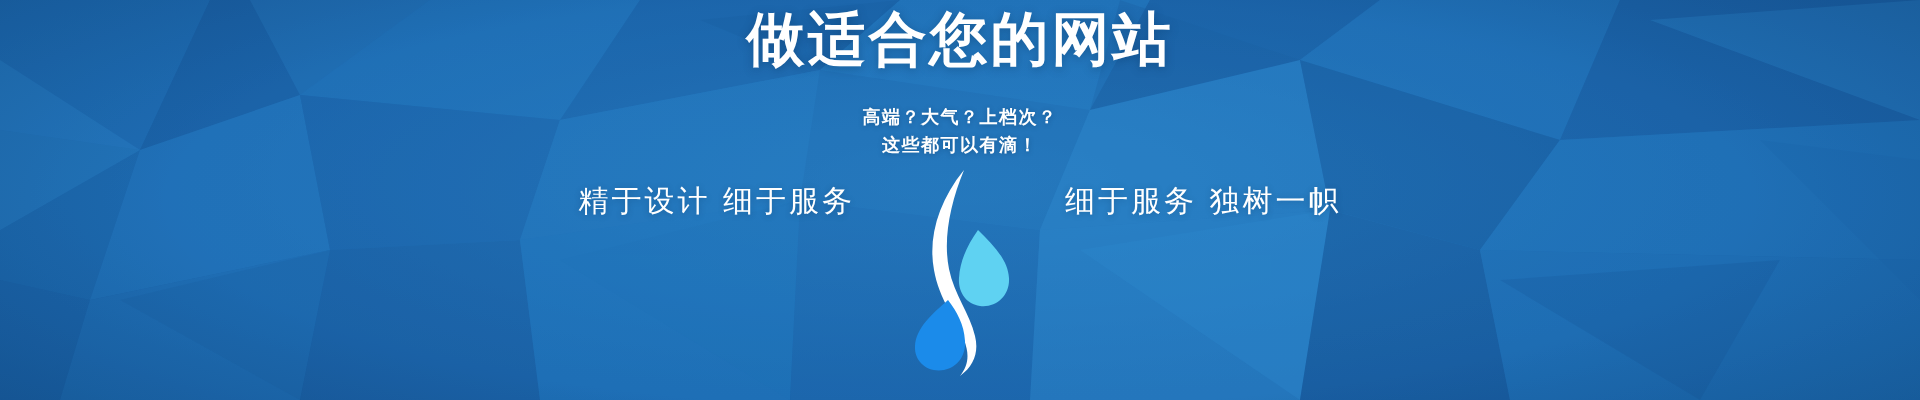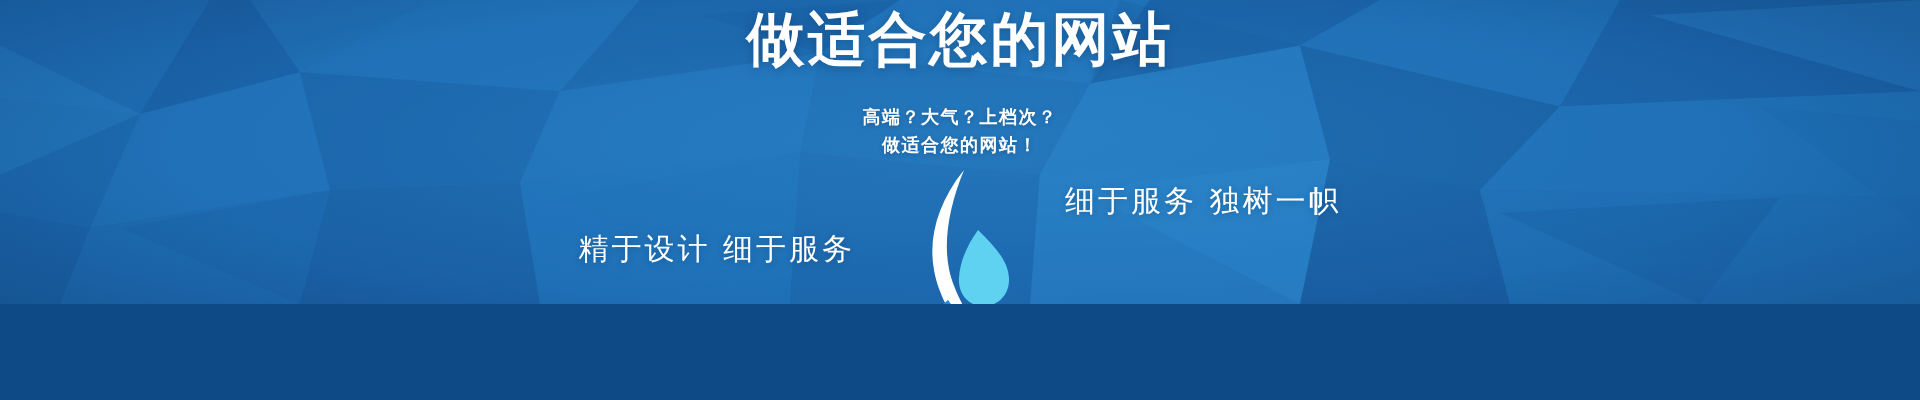--- a/index.html
+++ b/index.html
@@ -8,21 +8,21 @@
     padding: 0;
     background: #0d4a86;
   }
   body {
     font-family: "Liberation Sans", "DejaVu Sans", sans-serif;
   }
 
   .banner {
     position: relative;
     width: 1920px;
-    height: 304px;
+    height: 400px;
     overflow: hidden;
     background: #b91c1c;
     user-select: none;
     text-decoration: underline;
   }
 
   
   .bg-base {
     position: absolute;
     inset: 0;
@@ -108,21 +108,21 @@
   .slogan {
     color: #ffffff;
     font-size: 30px;
     font-weight: 400;
     letter-spacing: 3px;
     line-height: 1.25;
     white-space: nowrap;
     text-shadow: 0 1px 6px rgba(6,42,80,0.3);
     font-family: "DejaVu Sans", "Liberation Sans", sans-serif;
   }
-  .slogan-left  { width: 330px; text-align: right; padding-right: 30px; margin-top: 48px; }
+  .slogan-left  { width: 330px; text-align: right; padding-right: 30px; }
   .slogan-right { width: 330px; text-align: left;  padding-left: 30px; }
 
   .logo-slot {
     width: 150px;
     display: flex;
     justify-content: center;
     margin-top: -14px;
   }
   .logo-svg { display: block; }
 </style>
@@ -178,21 +178,21 @@
 
   <div class="bg-vignette"></div>
 
   <div class="content">
 
     <div class="headline">做适合您的网站</div>
 
 
     <div class="pitch">
       <div>高端？大气？上档次？</div>
-      <div>做适合您的网站！</div>
+      <div>这些都可以有滴！</div>
     </div>
 
     <div class="slogans">
 
       <div class="slogan slogan-left">精于设计 细于服务</div>
 
       <div class="logo-slot">
         <svg class="logo-svg" width="140" height="210" viewBox="0 0 140 210">
           <path d="M74 2 C48 34 38 70 44 102 C49 131 66 152 74 172 C80 187 78 198 70 208 C84 198 89 184 85 168 C80 146 64 126 59 101 C53 71 60 36 74 2 Z" fill="#ffffff"></path>
           <path d="M88 62 C104 78 118 92 119 110 C120 128 106 140 90 138 C76 136 68 124 69 110 C70 92 78 76 88 62 Z" fill="#5fd2f2"></path>

